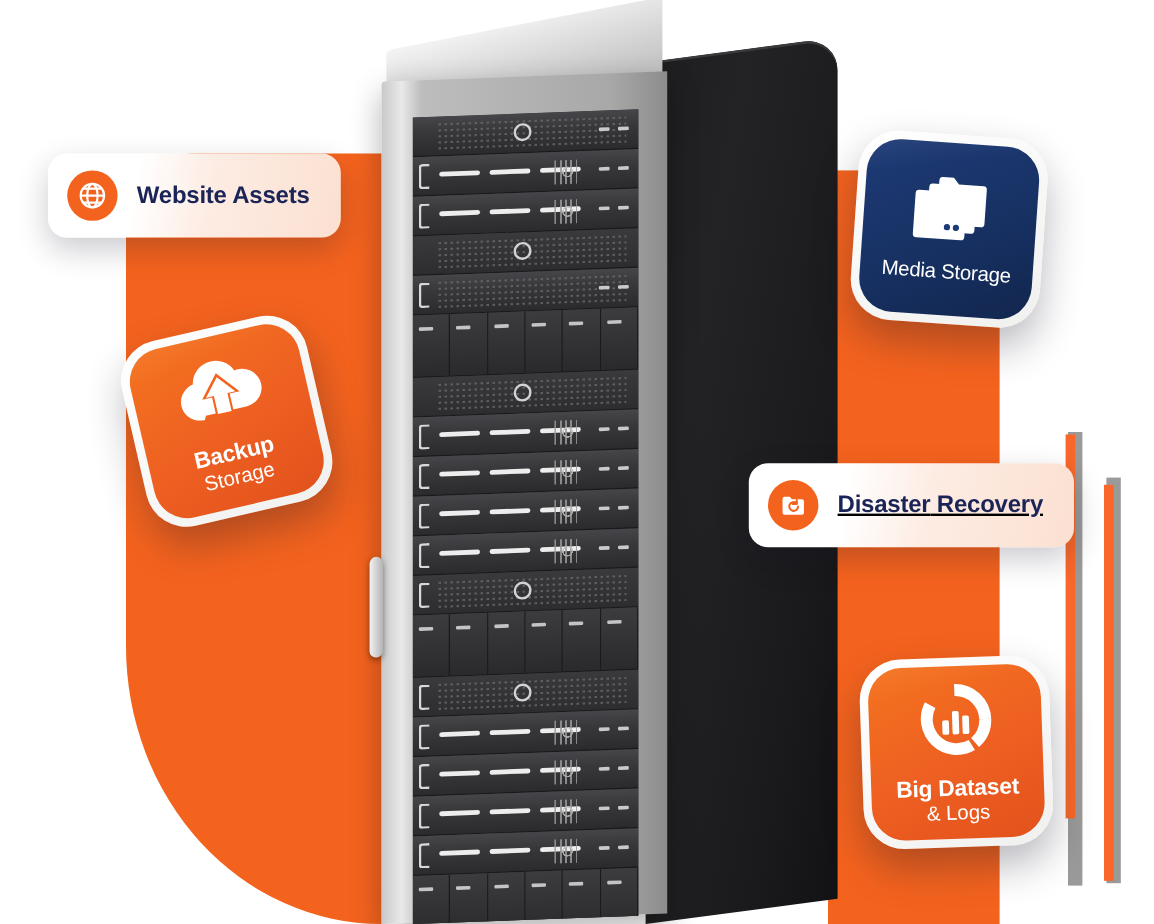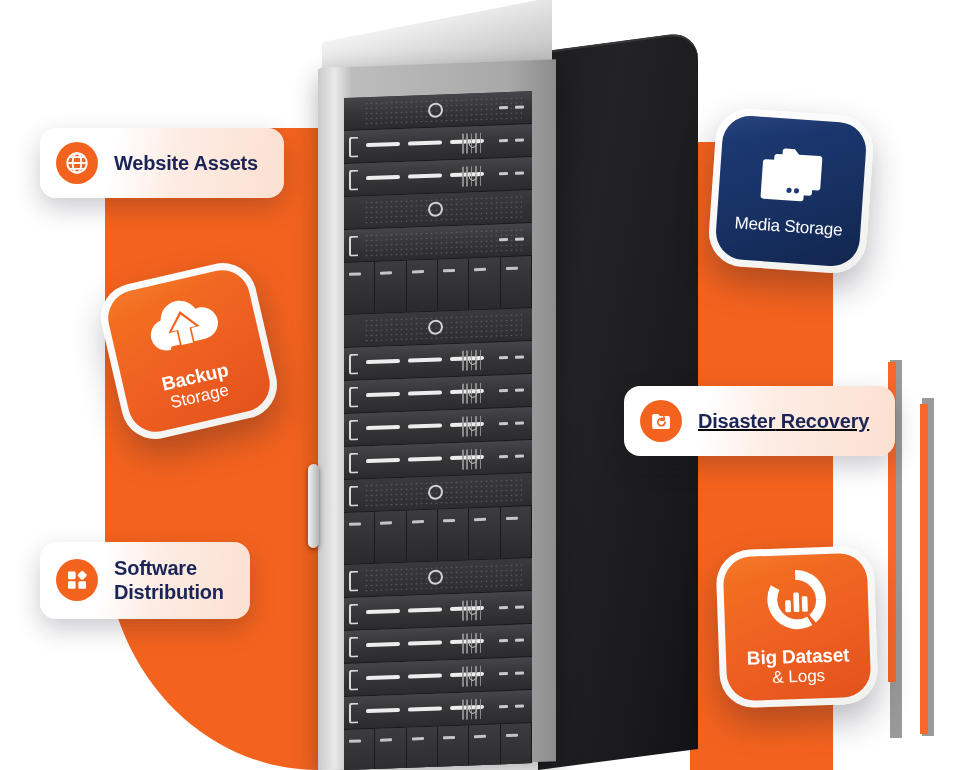--- a/index.html
+++ b/index.html
@@ -433,33 +433,20 @@
       <svg width="26" height="26" viewBox="0 0 24 24" fill="none" stroke="#fff" stroke-width="1.7">
         <circle cx="12" cy="12" r="9"></circle>
         <ellipse cx="12" cy="12" rx="4" ry="9"></ellipse>
         <line x1="3" y1="12" x2="21" y2="12"></line>
         <path d="M4.6 6.6h14.8M4.6 17.4h14.8"></path>
       </svg>
     </span>
     <span class="pill-txt"><span>Website</span><span class="lt"> Assets</span></span>
   </div>
 
-  <div class="pill" id="pill-software">
-    <span class="pill-ic">
-      <svg width="24" height="24" viewBox="0 0 24 24" fill="#fff">
-        <rect x="3" y="3.6" width="7.6" height="7.6" rx="1.4"></rect>
-        <rect x="3" y="13.2" width="7.6" height="7.6" rx="1.4"></rect>
-        <rect x="13.4" y="13.2" width="7.6" height="7.6" rx="1.4"></rect>
-        <rect x="17.2" y="2.2" width="7.2" height="7.2" rx="1.4" transform="rotate(45 17.2 2.2)"></rect>
-      </svg>
-    </span>
-    <span class="pill-txt">
-      <span>Software</span><br><span class="lt">Distribution</span>
-    </span>
-  </div>
 
   <div class="pill" id="pill-disaster">
     <span class="pill-ic">
       <svg width="25" height="25" viewBox="0 0 24 24">
         <path d="M3 6.4a1.6 1.6 0 0 1 1.6-1.6h4.2l1.7 2h8a1.6 1.6 0 0 1 1.6 1.6v9.2a1.6 1.6 0 0 1-1.6 1.6H4.6A1.6 1.6 0 0 1 3 17.6z" fill="#fff"></path>
         <path d="M15.4 12.6a3.5 3.5 0 1 1-1.1-2.6" fill="none" stroke="#F4631E" stroke-width="1.6" stroke-linecap="round"></path>
         <path d="M14.4 7.4v3.2h-3.2" fill="none" stroke="#F4631E" stroke-width="1.6" stroke-linecap="round" stroke-linejoin="round"></path>
       </svg>
     </span>
     <span class="pill-txt"><span>Disaster</span><span class="lt"> Recovery</span></span>

